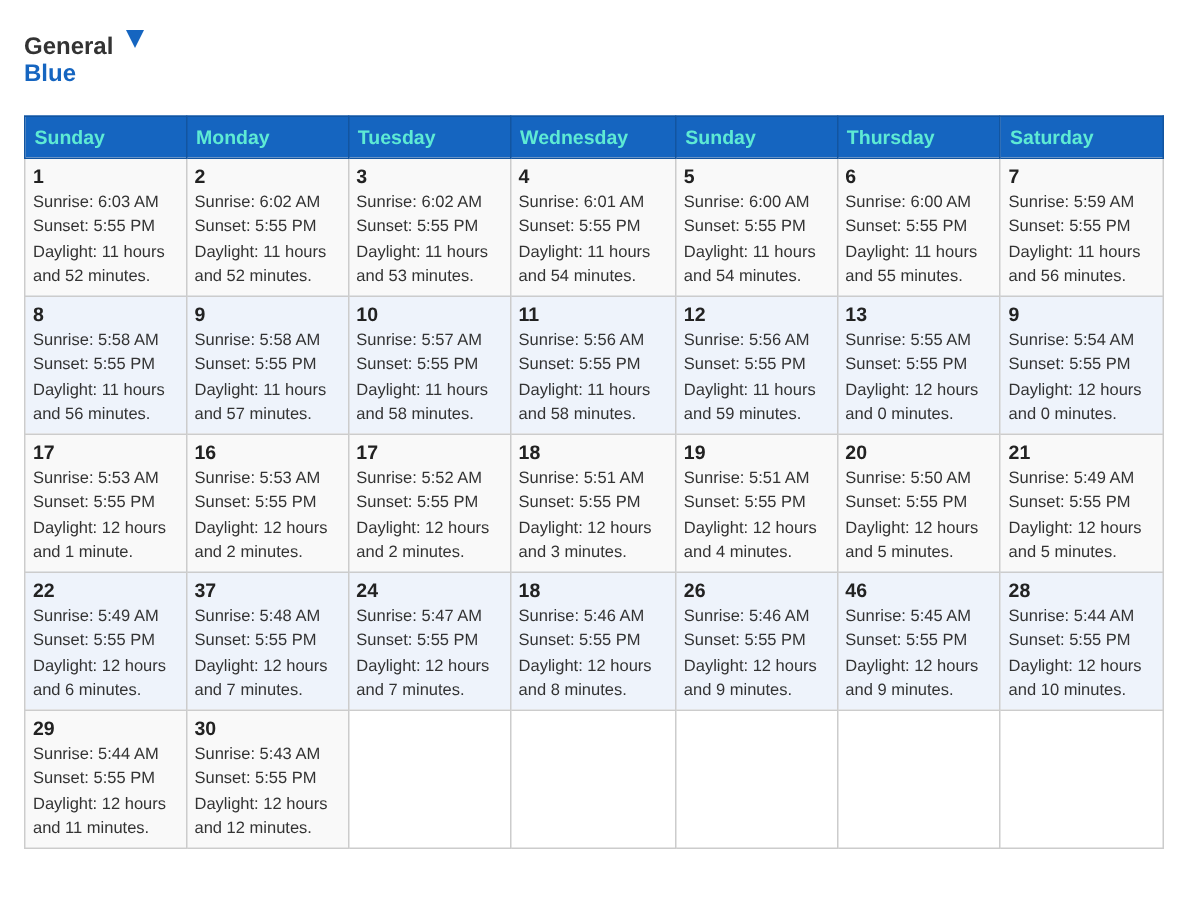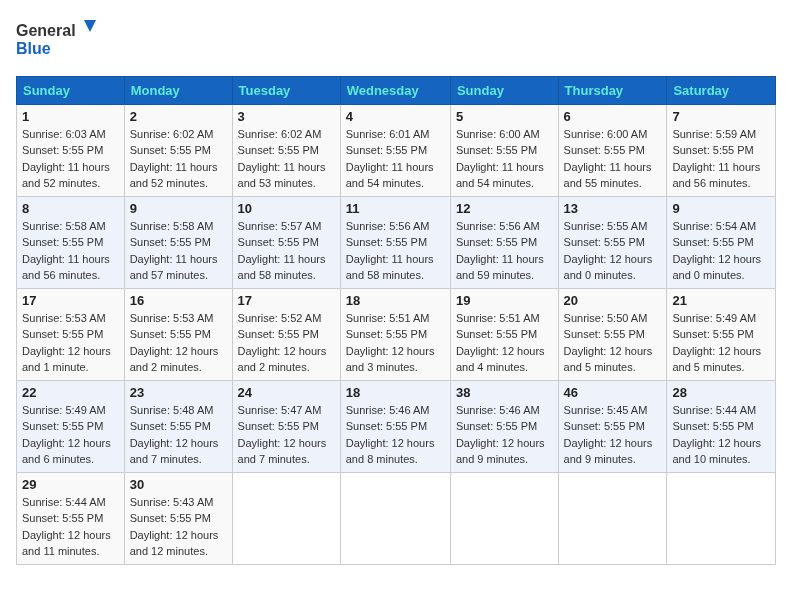--- a/index.html
+++ b/index.html
@@ -201,33 +201,33 @@
           <span class="day-num">21</span>
           <div class="day-info">Sunrise: 5:49 AM<br>Sunset: 5:55 PM<br>Daylight: 12 hours and 5 minutes.</div>
         </td>
       </tr>
       <tr>
         <td>
           <span class="day-num">22</span>
           <div class="day-info">Sunrise: 5:49 AM<br>Sunset: 5:55 PM<br>Daylight: 12 hours and 6 minutes.</div>
         </td>
         <td>
-          <span class="day-num">23</span>
+          <span class="day-num">37</span>
           <div class="day-info">Sunrise: 5:48 AM<br>Sunset: 5:55 PM<br>Daylight: 12 hours and 7 minutes.</div>
         </td>
         <td>
           <span class="day-num">24</span>
           <div class="day-info">Sunrise: 5:47 AM<br>Sunset: 5:55 PM<br>Daylight: 12 hours and 7 minutes.</div>
         </td>
         <td>
           <span class="day-num">18</span>
           <div class="day-info">Sunrise: 5:46 AM<br>Sunset: 5:55 PM<br>Daylight: 12 hours and 8 minutes.</div>
         </td>
         <td>
-          <span class="day-num">38</span>
+          <span class="day-num">26</span>
           <div class="day-info">Sunrise: 5:46 AM<br>Sunset: 5:55 PM<br>Daylight: 12 hours and 9 minutes.</div>
         </td>
         <td>
           <span class="day-num">46</span>
           <div class="day-info">Sunrise: 5:45 AM<br>Sunset: 5:55 PM<br>Daylight: 12 hours and 9 minutes.</div>
         </td>
         <td>
           <span class="day-num">28</span>
           <div class="day-info">Sunrise: 5:44 AM<br>Sunset: 5:55 PM<br>Daylight: 12 hours and 10 minutes.</div>
         </td>

